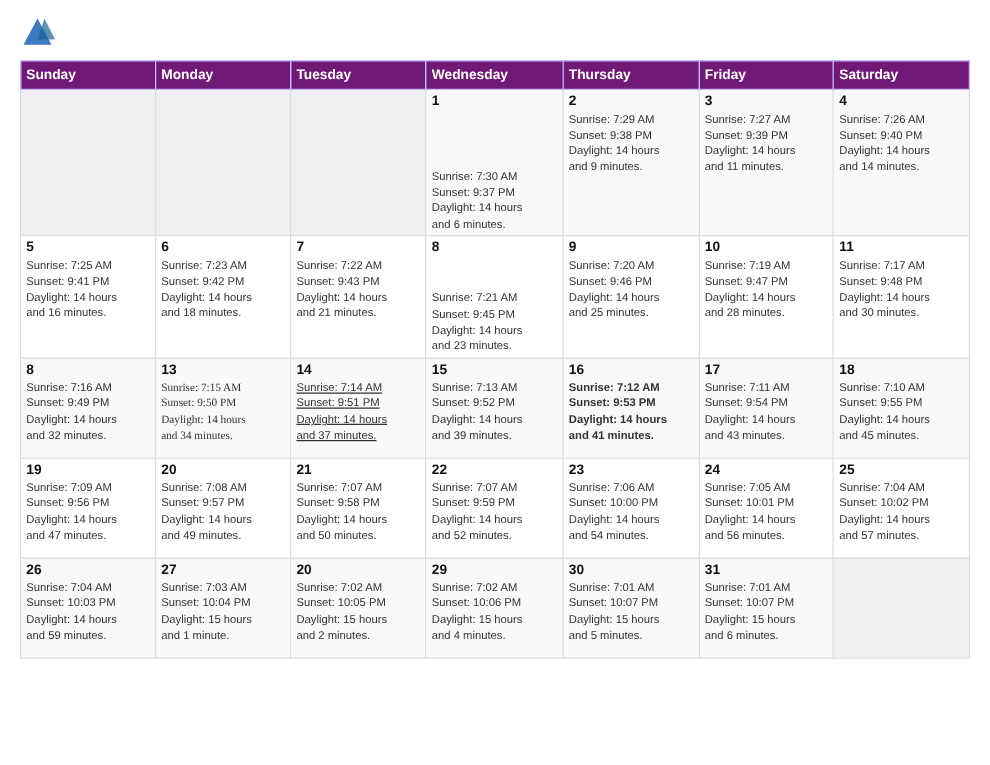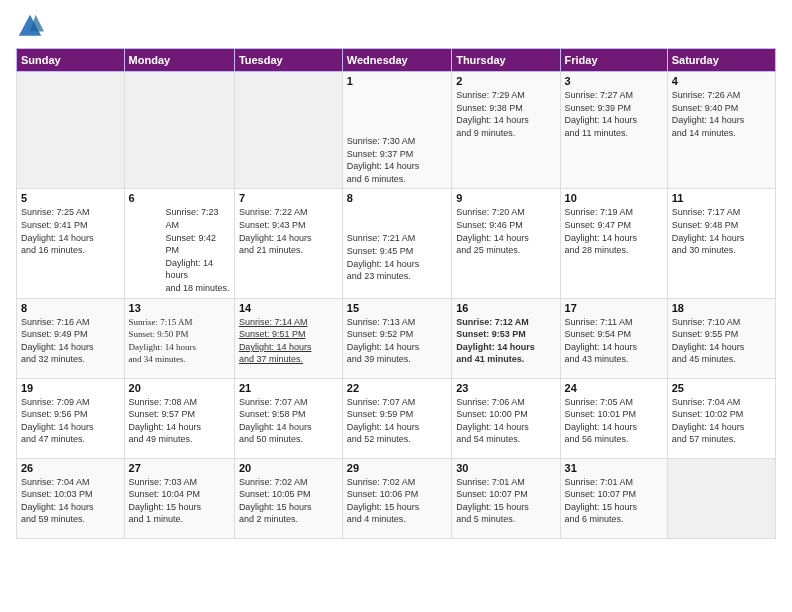--- a/index.html
+++ b/index.html
@@ -165,21 +165,21 @@
         <tr>
           <td>
             <div class="day-num">5</div>
             <div class="day-info" style="white-space: pre-line;">Sunrise: 7:25 AM
 Sunset: 9:41 PM
 Daylight: 14 hours
 and 16 minutes.</div>
           </td>
           <td>
             <div class="day-num">6</div>
-            <div class="day-info" style="white-space: pre-line; margin-left: 37px;">Sunrise: 7:23 AM
+            <div class="day-info" style="white-space: pre-line;">Sunrise: 7:23 AM
 Sunset: 9:42 PM
 Daylight: 14 hours
 and 18 minutes.</div>
           </td>
           <td>
             <div class="day-num">7</div>
             <div class="day-info" style="white-space: pre-line;">Sunrise: 7:22 AM
 Sunset: 9:43 PM
 Daylight: 14 hours
 and 21 minutes.</div>

